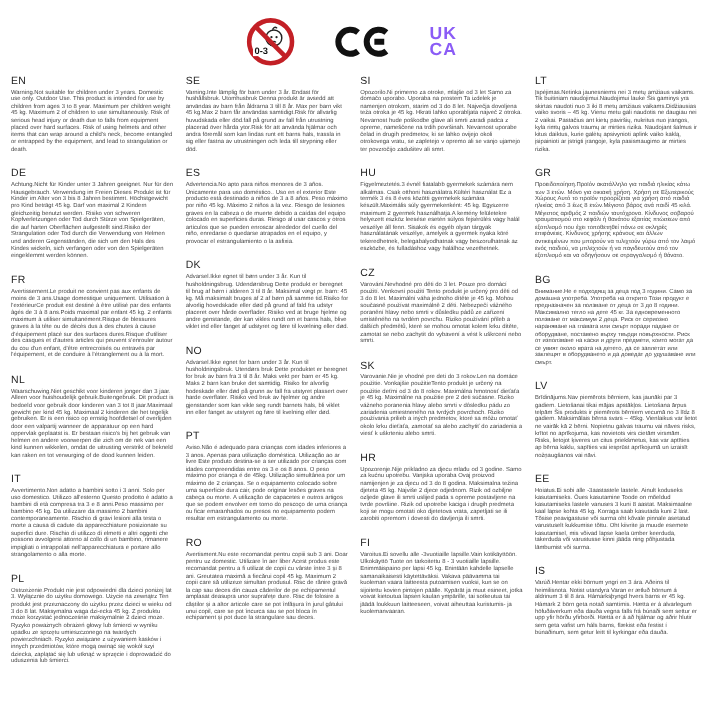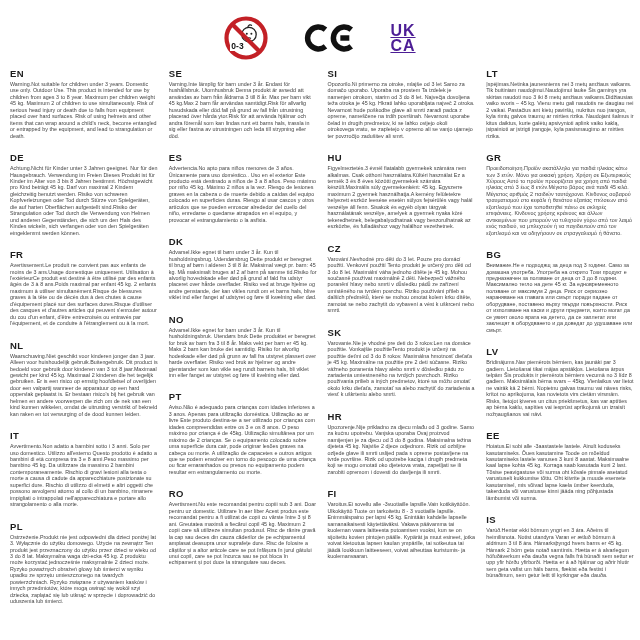--- a/index.html
+++ b/index.html
@@ -6,30 +6,30 @@
   body{
     width:640px;height:640px;background:#ffffff;
     font-family:"Liberation Sans","DejaVu Sans",sans-serif;
     color:#3d3d3d;overflow:hidden;
   }
   .marks{
     display:flex;justify-content:center;align-items:center;
     gap:36px;padding-top:12px;height:52px;
   }
   .ukca{
-    font-weight:800;font-size:16px;line-height:0.95;color:#4c1d95;
-    letter-spacing:1px;text-align:left;text-decoration:underline;
+    font-weight:800;font-size:16px;line-height:0.95;color:#8b5cf6;
+    letter-spacing:1px;text-align:left;
   }
   .columns{
     display:flex;gap:11px;padding:4px 6px 0 10px;
   }
   .col{flex:1;min-width:0;}
   .sec{margin:0 0 13px 0;}
   h2.lang{
-    font-size:9.5px;font-weight:bold;color:#1d1d1d;
+    font-size:9.5px;font-weight:normal;color:#1d1d1d;
     margin:0 0 2px 0;letter-spacing:0.3px;
   }
   p.warn{
     font-size:5.35px;line-height:1.21;margin:0;color:#434343;
     word-spacing:0.2px;
   }
 </style>
 </head>
 <body>
 

